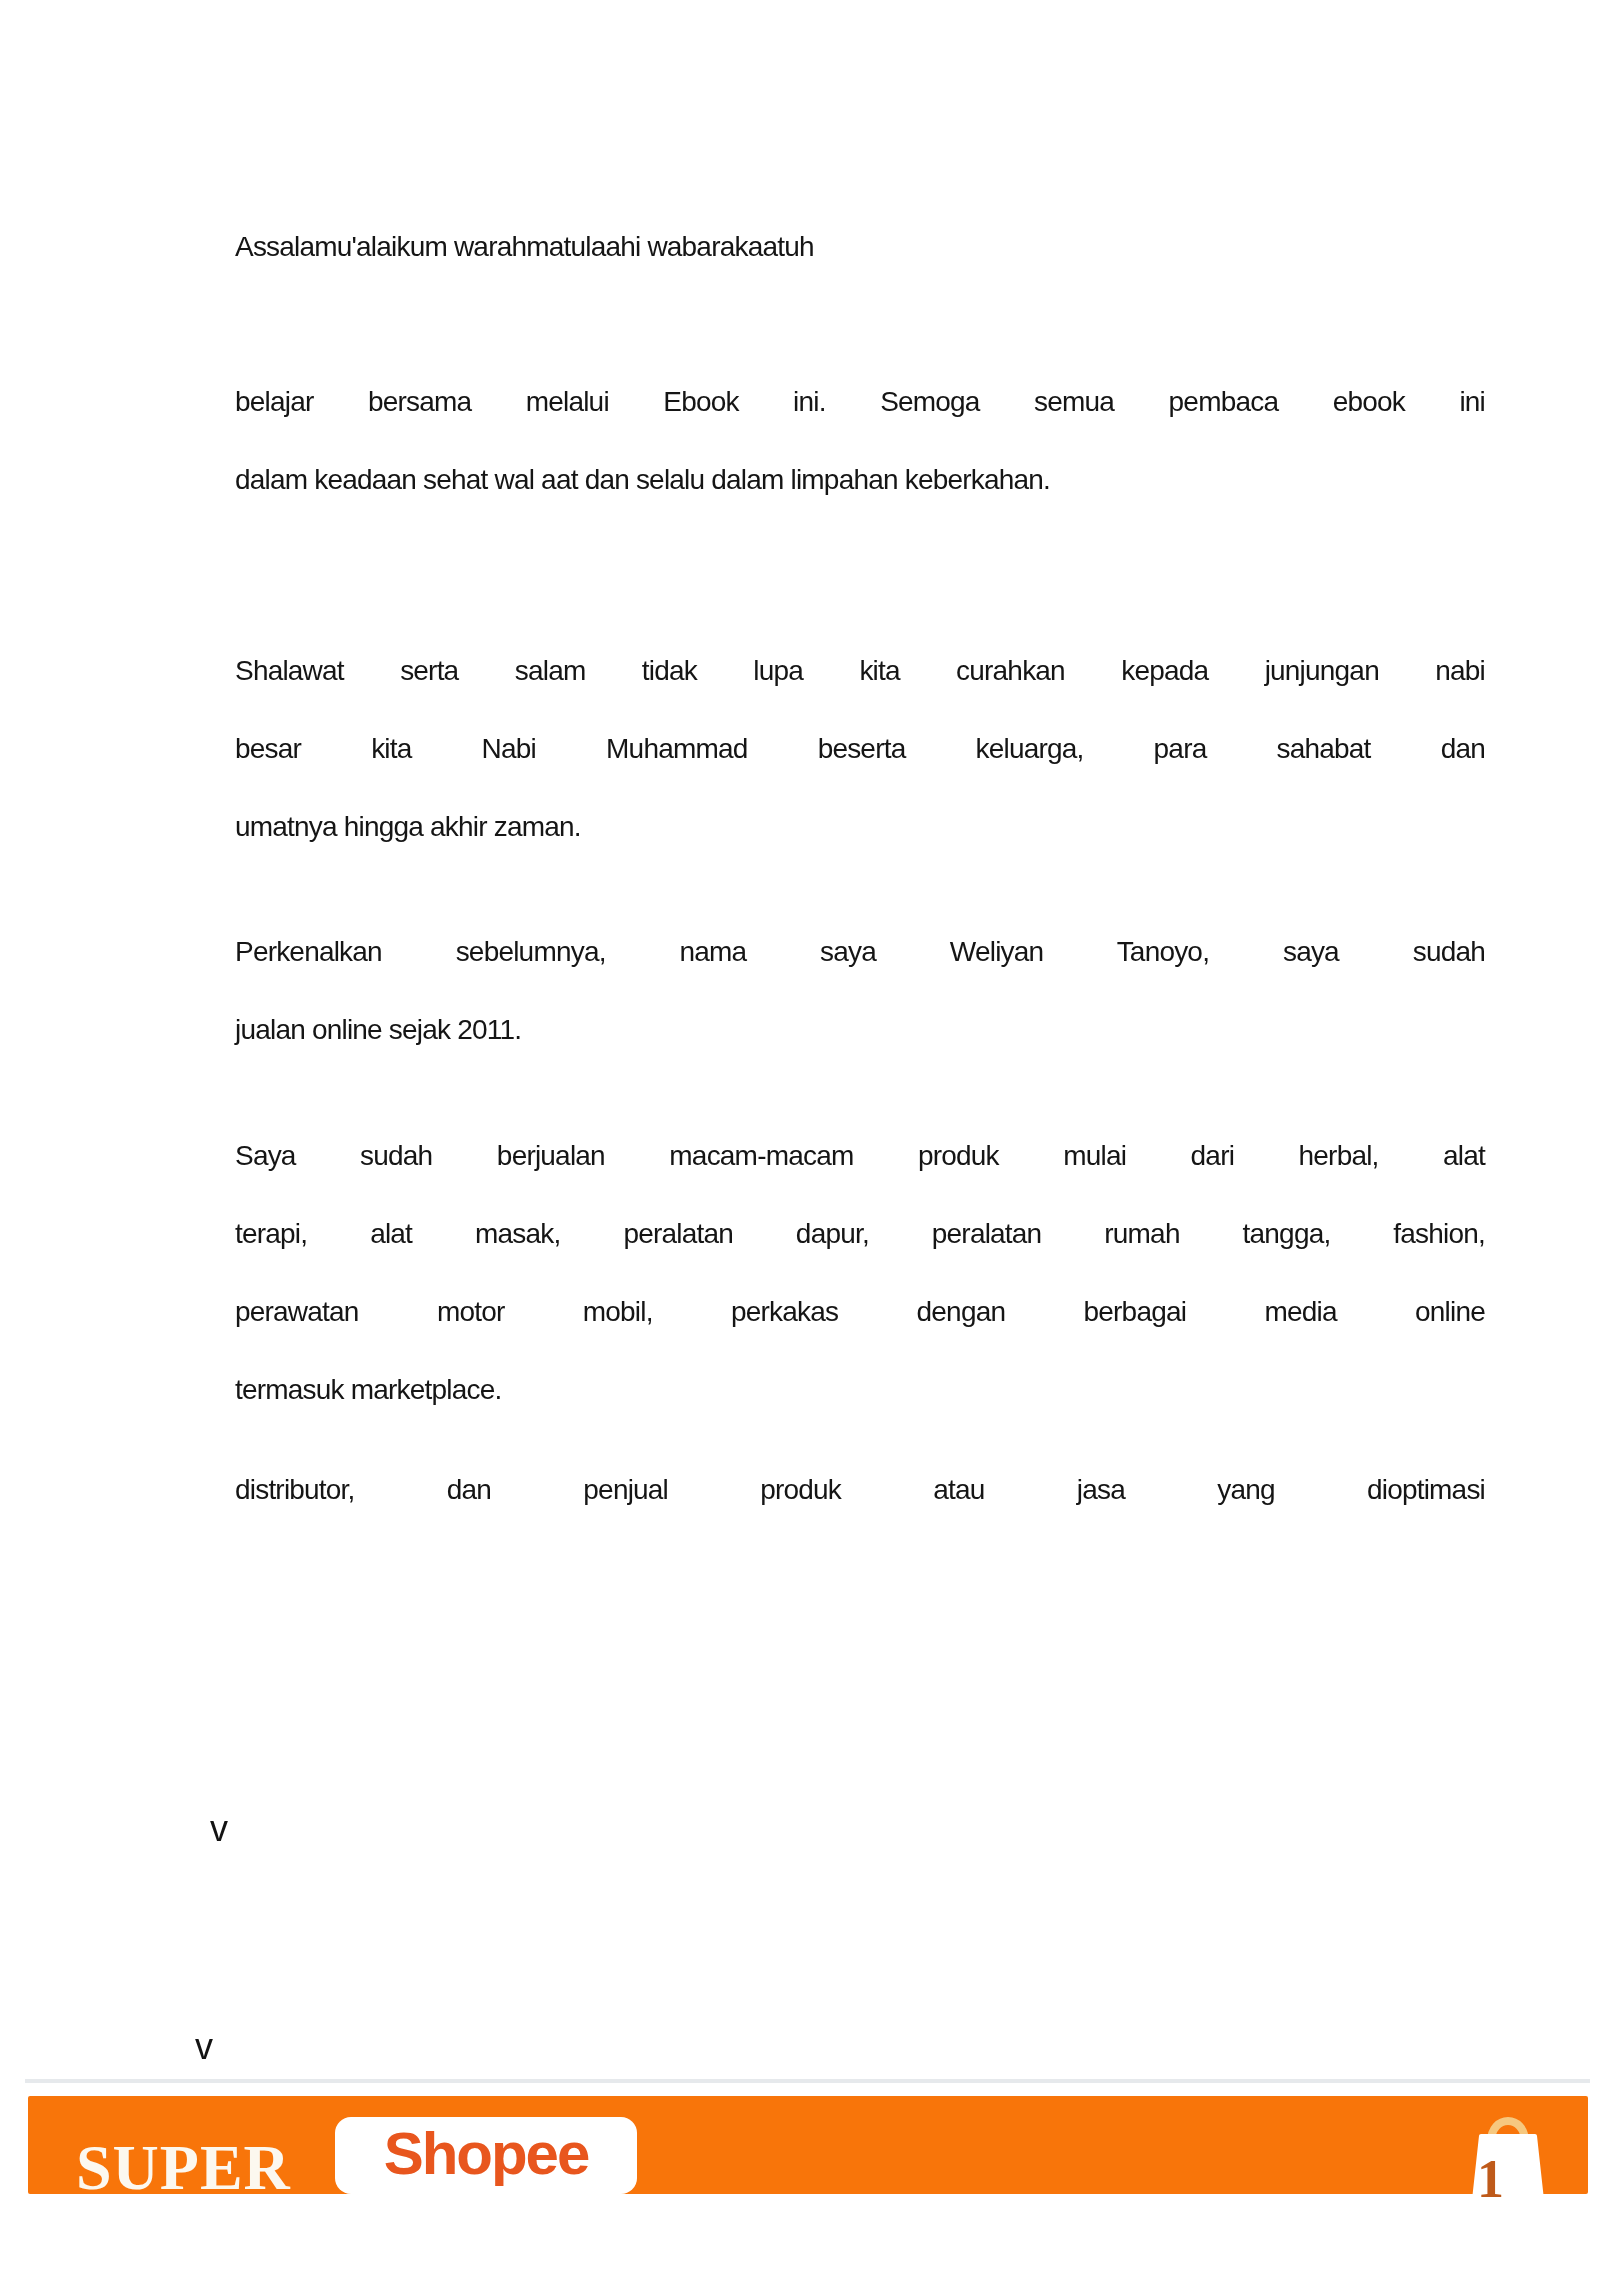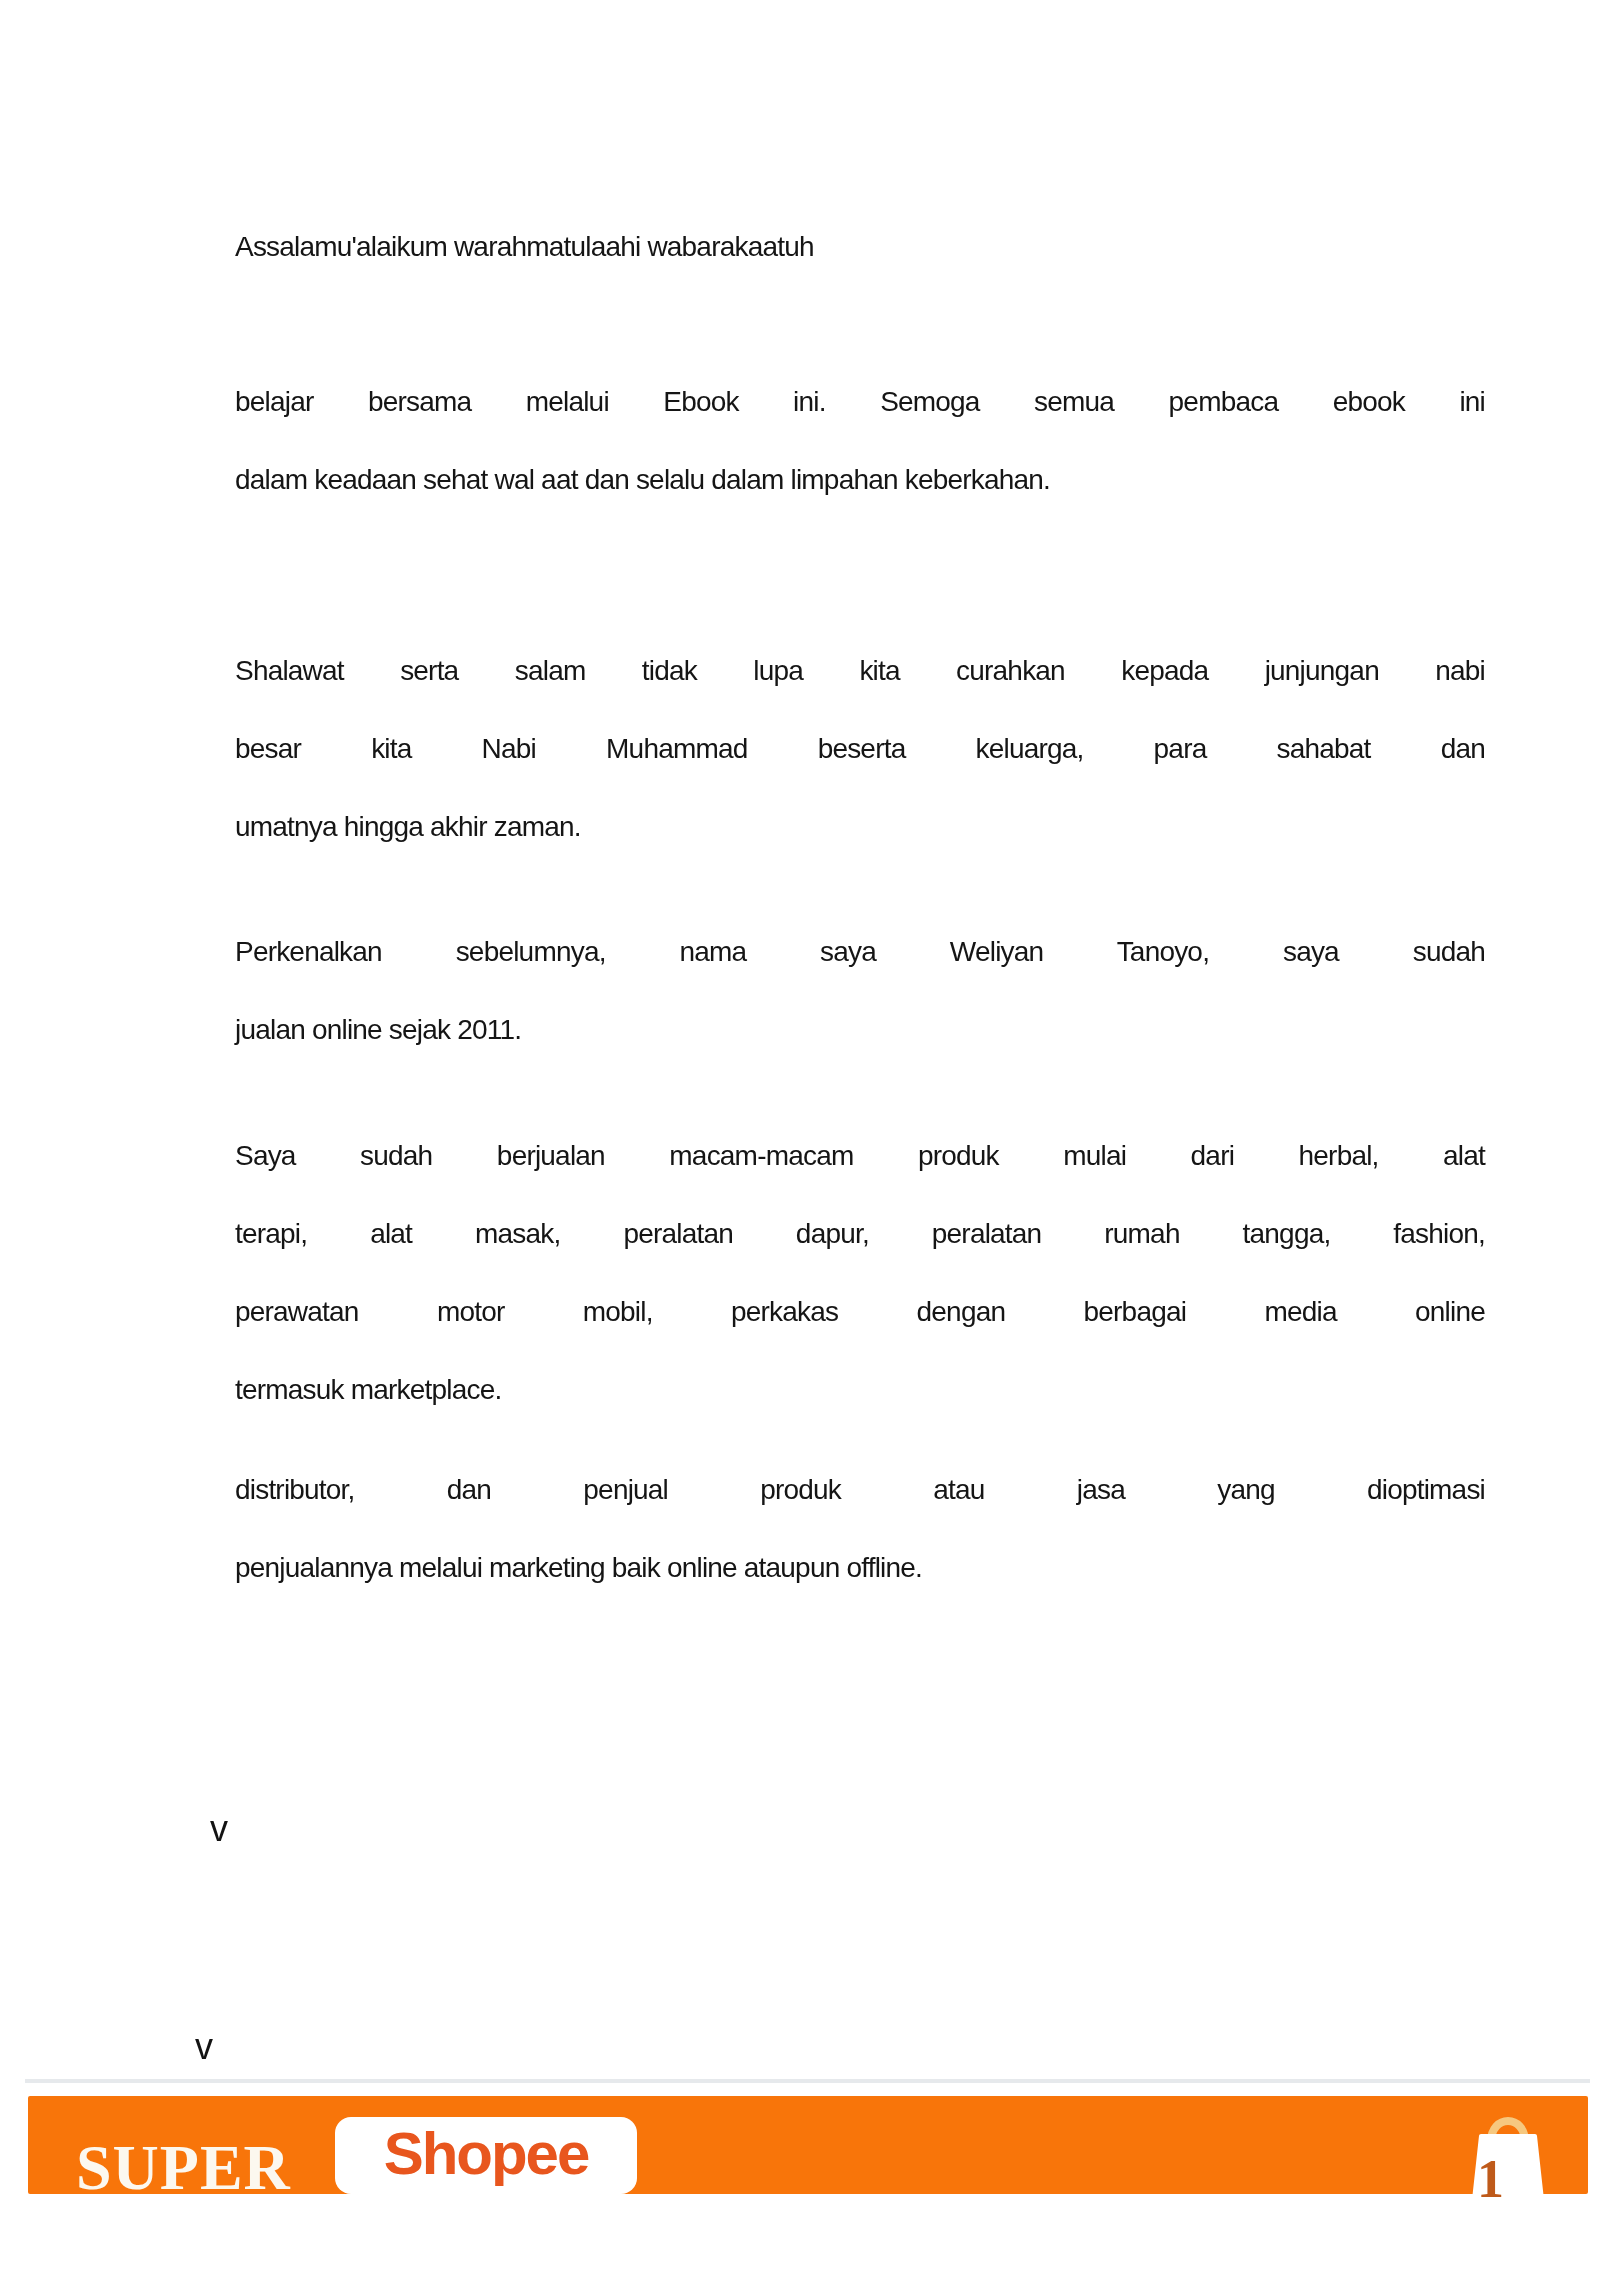--- a/index.html
+++ b/index.html
@@ -128,21 +128,20 @@
         <div class="line">jualan online sejak 2011.</div>
       </div>
     <div class="para p5">
         <div class="line jl">Saya sudah berjualan macam-macam produk mulai dari herbal, alat</div>
         <div class="line jl">terapi, alat masak, peralatan dapur, peralatan rumah tangga, fashion,</div>
         <div class="line jl">perawatan motor mobil, perkakas dengan berbagai media online</div>
         <div class="line">termasuk marketplace.</div>
       </div>
     <div class="para p6">
         <div class="line jl">distributor, dan penjual produk atau jasa yang dioptimasi</div>
-        <div class="line">penjualannya melalui marketing baik online ataupun offline.</div>
       </div>
     <div class="vmark v1">v</div>
     <div class="vmark v2">v</div>
   </div>
 
   <div class="seam"></div>
 
   <div class="footer-bar" style="background: rgb(248, 117, 10);">
     <div class="super" style="color: rgb(252, 248, 239);">SUPER</div>
     <div class="shopee-box">

